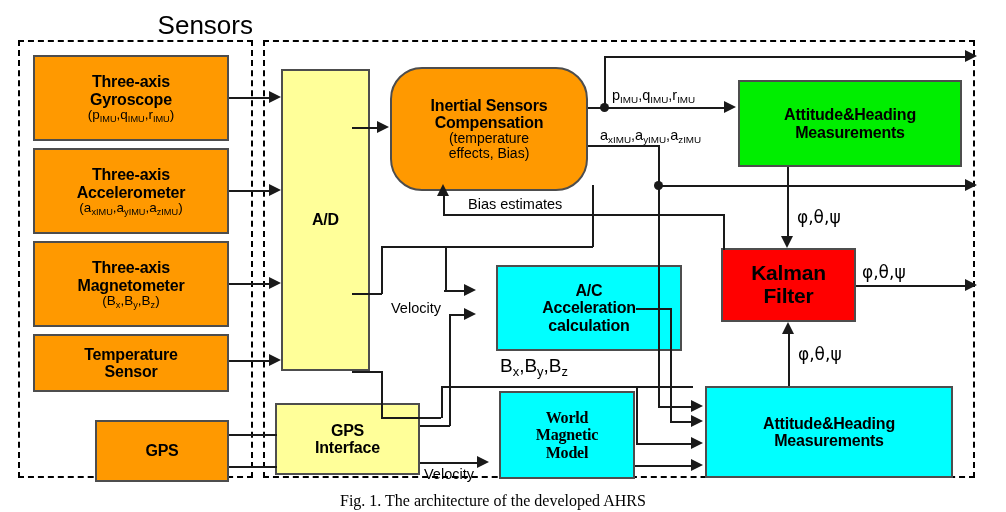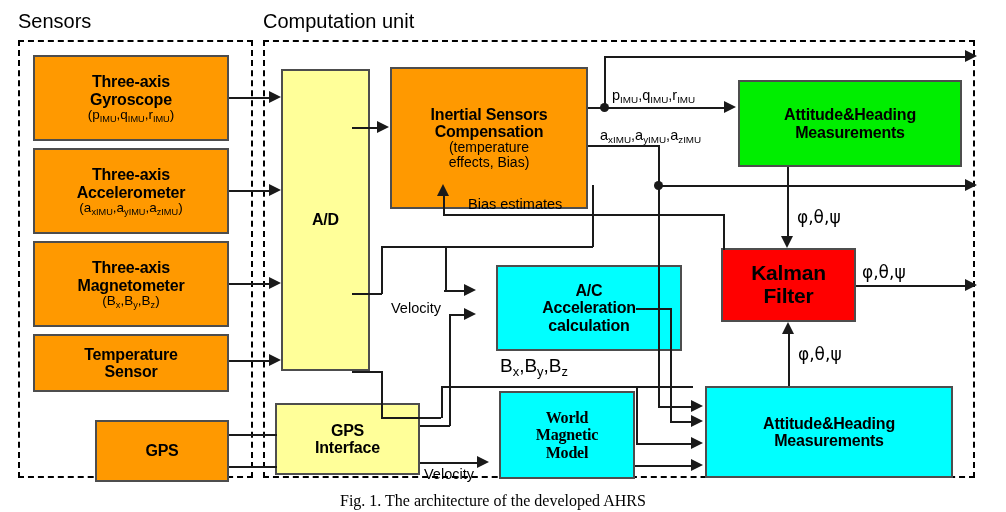--- a/index.html
+++ b/index.html
@@ -16,25 +16,25 @@
   }
   
   .group-frame{
     position:absolute;
     border:2px dashed #000;
     box-sizing:border-box;
     background:transparent;
   }
   .group-title{
     position:absolute;
-    font-size:20px;
+    font-size:26px;
     font-weight:400;
     color:#000;
     white-space:nowrap;
-    text-align:left;
+    text-align:right;
   }
   
   .block{
     position:absolute;
     box-sizing:border-box;
     border:2px solid #4d4d4d;
     display:flex;
     flex-direction:column;
     align-items:center;
     justify-content:center;
@@ -115,21 +115,20 @@
 </style>
 </head>
 <body>
 
 <div id="canvas">
 
   <div class="group-frame" style="left:18px; top:40px; width:235px; height:438px;"></div>
   <div class="group-frame" style="left:263px; top:40px; width:712px; height:438px;"></div>
 
   <div class="group-title" style="left:18px; top:10px; width:235px;">Sensors</div>
-  <div class="group-title" style="left:263px; top:10px; width:712px;">Computation unit</div>
 
   <div class="block orange" style="left:33px; top:55px; width:196px; height:86px;">
     <div class="ttl">Three-axis</div>
     <div class="ttl">Gyroscope</div>
     <div class="subn">(p<sub>IMU</sub>,q<sub>IMU</sub>,r<sub>IMU</sub>)</div>
   </div>
 
   <div class="block orange" style="left:33px; top:148px; width:196px; height:86px;">
     <div class="ttl">Three-axis</div>
     <div class="ttl">Accelerometer</div>
@@ -153,21 +152,21 @@
 
   <div class="block yellow" style="left:281px; top:69px; width:89px; height:302px;">
     <div class="ttl">A/D</div>
   </div>
 
   <div class="block yellow" style="left:275px; top:403px; width:145px; height:72px;">
     <div class="ttl">GPS</div>
     <div class="ttl">Interface</div>
   </div>
 
-  <div class="block orange" style="left:390px; top:67px; width:198px; height:142px;">
+  <div class="block orange" style="left:390px; top:67px; width:198px; height:124px;border-radius:32px;">
     <div class="ttl">Inertial Sensors</div>
     <div class="ttl">Compensation</div>
     <div class="sub">(temperature</div>
     <div class="sub">effects, Bias)</div>
   </div>
 
   <div class="block cyan" style="left:496px; top:265px; width:186px; height:86px;">
     <div class="ttl">A/C</div>
     <div class="ttl">Acceleration</div>
     <div class="ttl">calculation</div>

